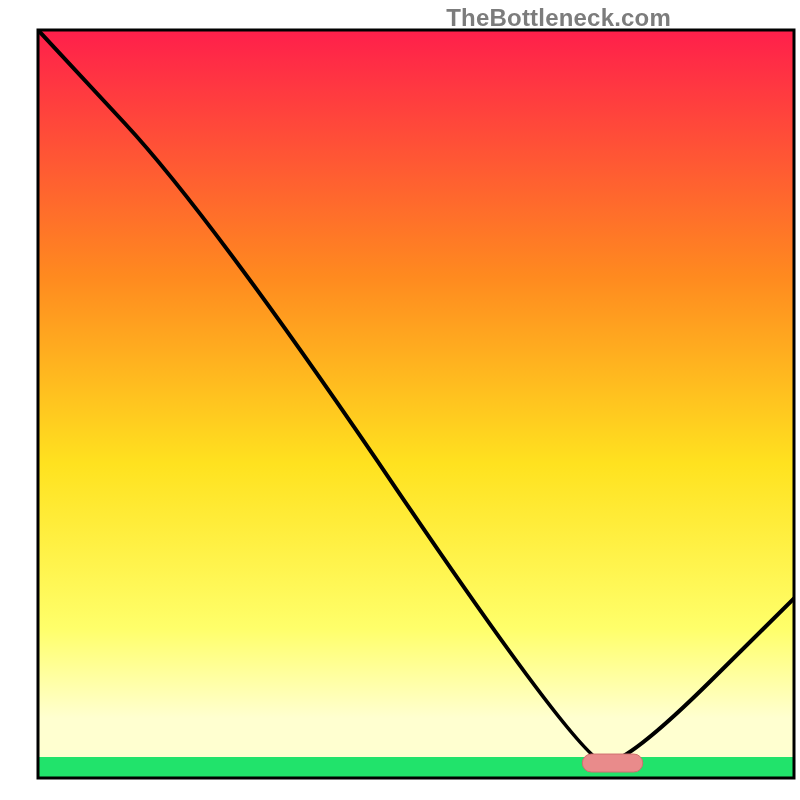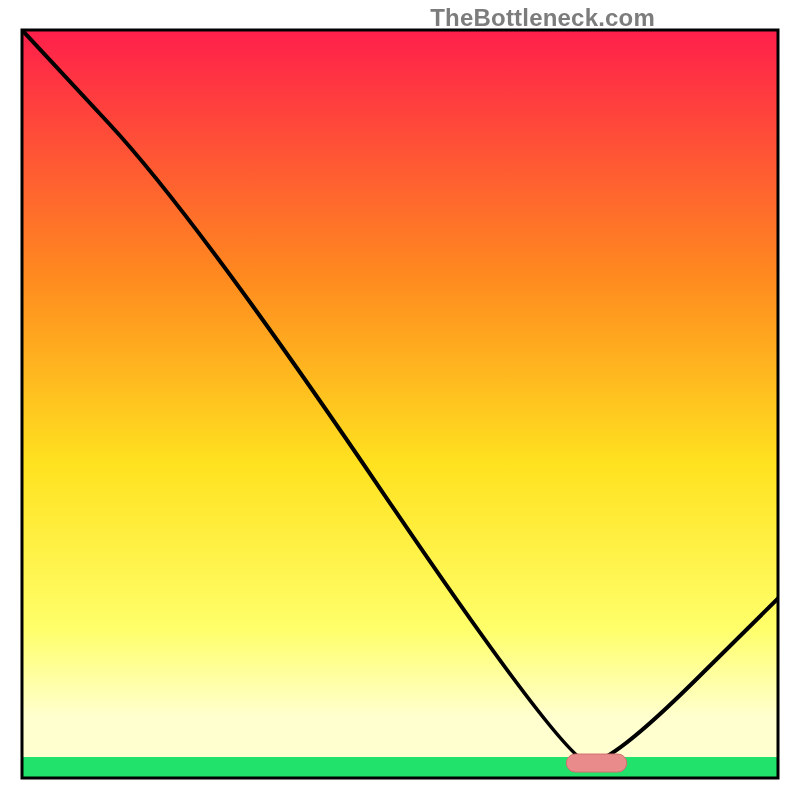--- a/index.html
+++ b/index.html
@@ -7,20 +7,21 @@
     padding: 0;
     width: 800px;
     height: 800px;
     background: #ffffff;
     font-family: Arial, Helvetica, sans-serif;
   }
   .frame {
     position: relative;
     width: 669px;
     height: 800px;
+    padding-left: 16px;
   }
   .attribution {
     position: absolute;
     top: 4px;
     right: 14px;
     font-size: 24px;
     font-weight: 600;
     color: #7c7c7c;
     letter-spacing: 0.2px;
   }

